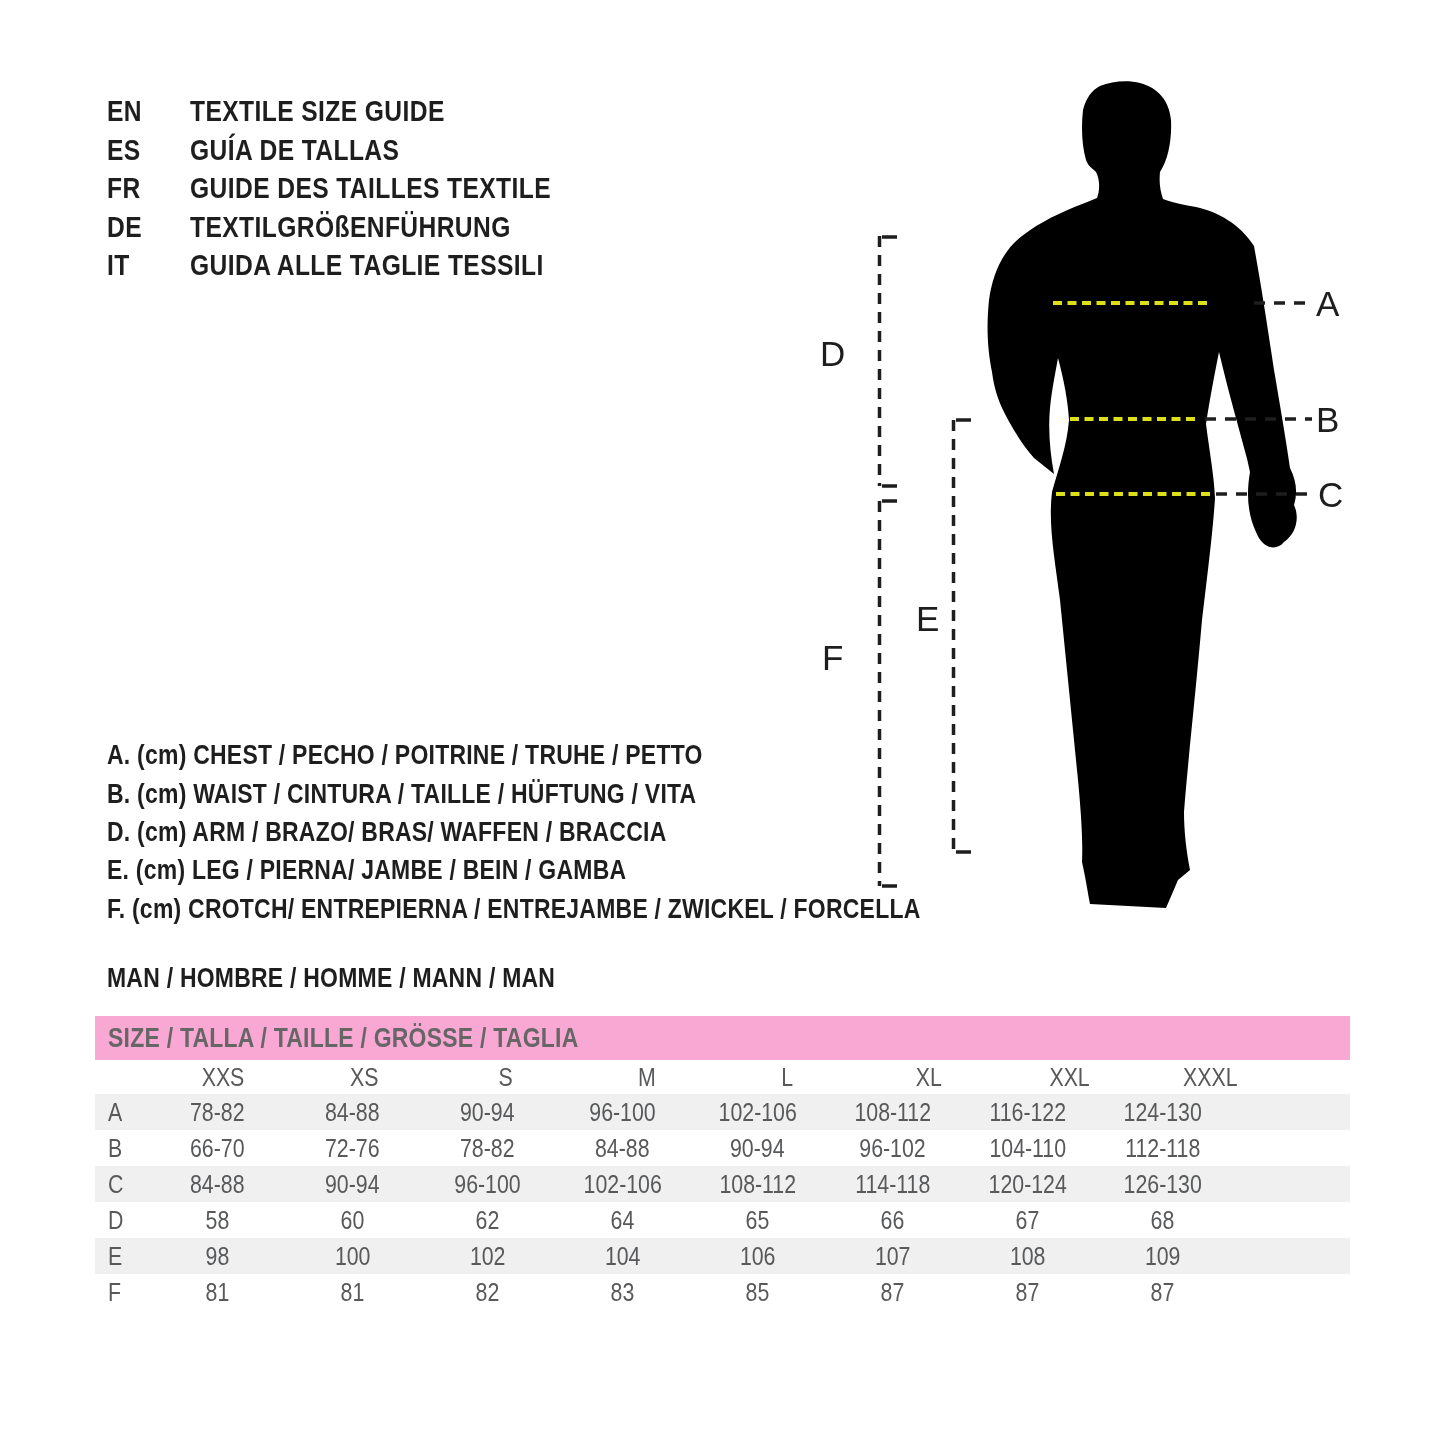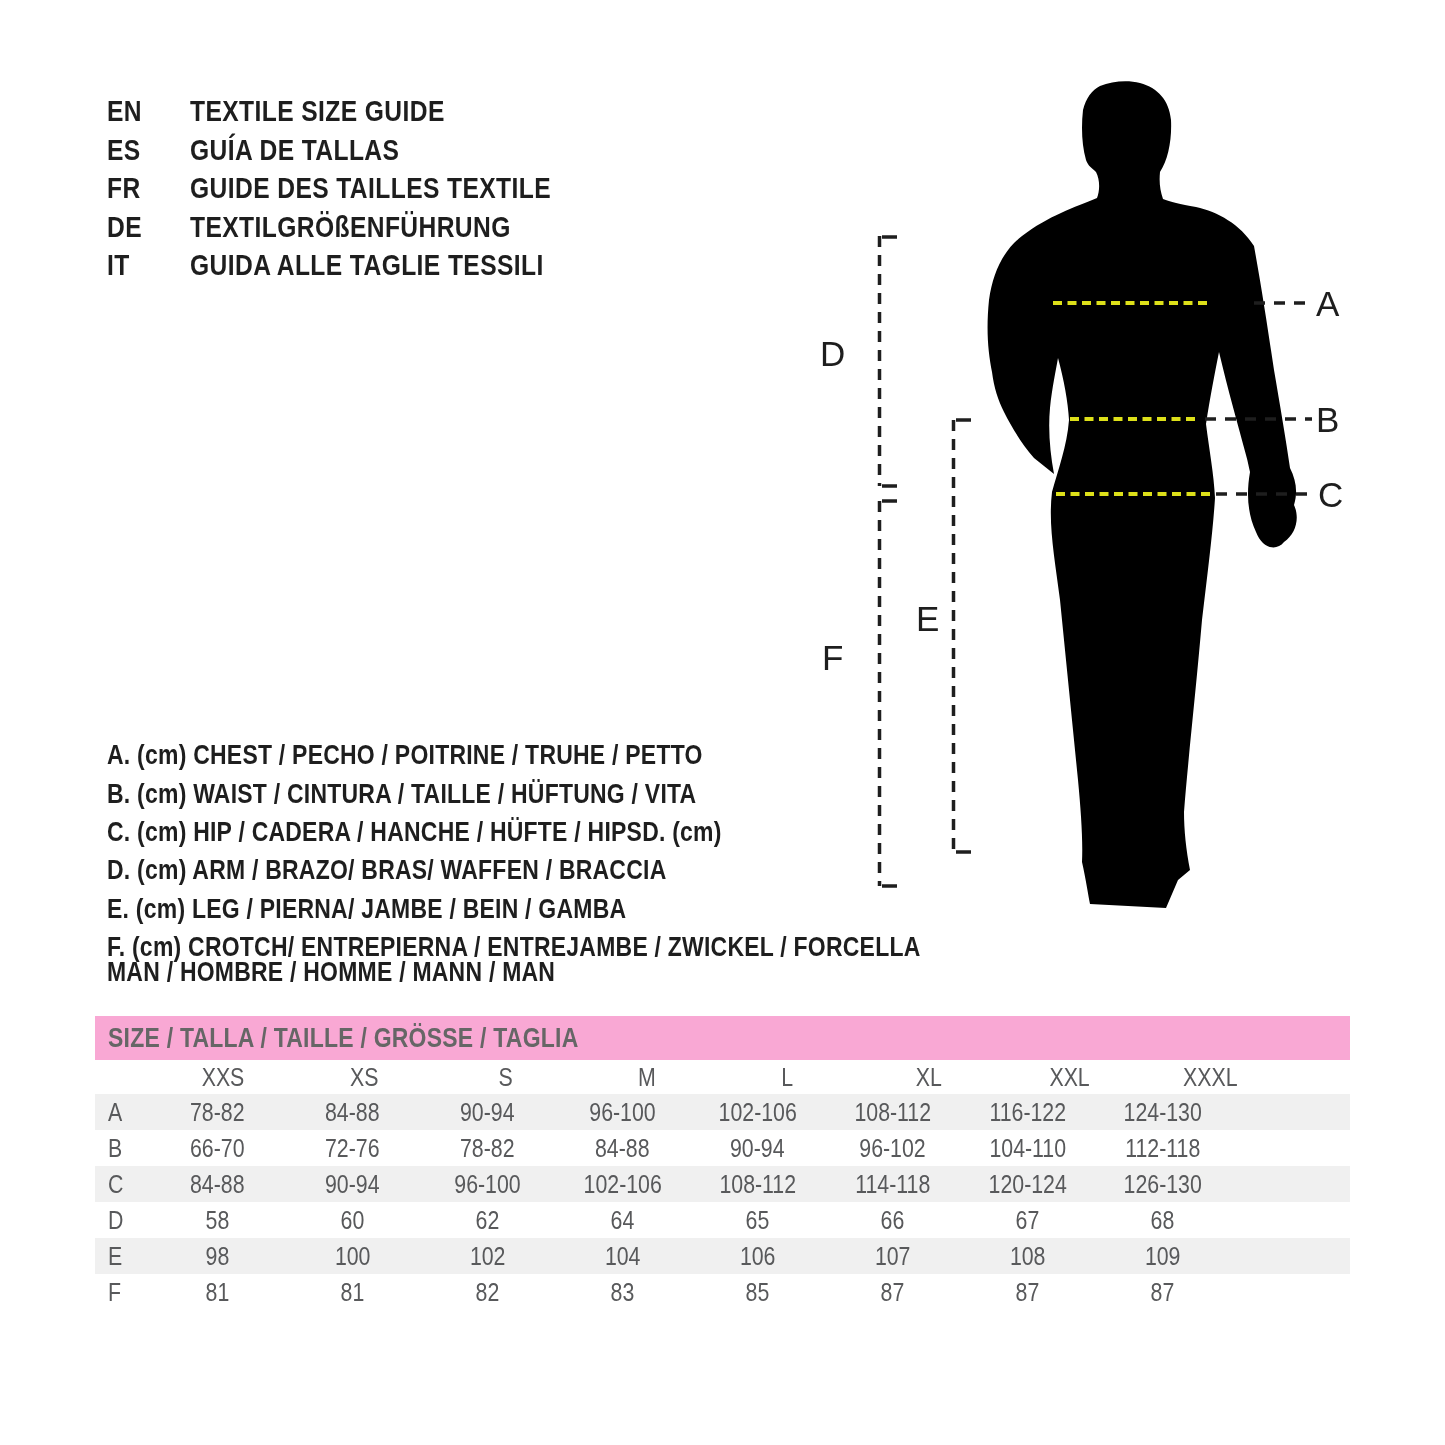--- a/index.html
+++ b/index.html
@@ -21,21 +21,21 @@
   .lang-block { position:absolute; left:107px; top:94px; }
   .lang-row  { display:flex; height:38.5px; align-items:flex-start; }
   .lang-code { width:83px; font-size:30px; font-weight:700; letter-spacing:0.5px; }
   .lang-title{ font-size:30px; font-weight:700; letter-spacing:0.5px; }
 
   
   .legend-block { position:absolute; left:107px; top:736px; }
   .legend-row { height:38.4px; display:flex; align-items:center; font-size:28px; font-weight:700; letter-spacing:0.3px; }
 
   
-  .category-line { position:absolute; left:107px; top:956px; height:38px; display:flex; align-items:flex-start;
+  .category-line { position:absolute; left:107px; top:956px; height:38px; display:flex; align-items:flex-end;
                    font-size:28px; font-weight:700; letter-spacing:0.3px; }
 
   
   .size-table { position:absolute; left:95px; top:1016px; width:1255px; }
   .t-header { box-sizing:border-box; height:44px; background:#f9a8d4; color:#666666;
               display:flex; align-items:center; padding-left:13px;
               font-size:28px; font-weight:700; letter-spacing:0.3px; }
   .t-row { display:grid; grid-template-columns:55px repeat(8,135px) 1fr; align-items:center;
            height:36px; font-size:26px; color:#58595b; }
   .t-row.sizes { height:34px;gap:6px; }
@@ -162,23 +162,20 @@
   </svg>
 
   <div class="legend-block">
     <div class="legend-row">
         <span class="cond">A. (cm) CHEST / PECHO / POITRINE / TRUHE / PETTO</span>
       </div>
     <div class="legend-row">
         <span class="cond">B. (cm) WAIST / CINTURA / TAILLE / HÜFTUNG / VITA</span>
       </div>
     <div class="legend-row">
-        <span class="cond">C. (cm) HIP / CADERA / HANCHE / HÜFTE / HIPSD. (cm)</span>
-      </div>
-    <div class="legend-row">
         <span class="cond">D. (cm) ARM / BRAZO/ BRAS/ WAFFEN / BRACCIA</span>
       </div>
     <div class="legend-row">
         <span class="cond">E. (cm) LEG / PIERNA/ JAMBE / BEIN / GAMBA</span>
       </div>
     <div class="legend-row">
         <span class="cond">F. (cm) CROTCH/ ENTREPIERNA / ENTREJAMBE / ZWICKEL / FORCELLA</span>
       </div>
   </div>
 

